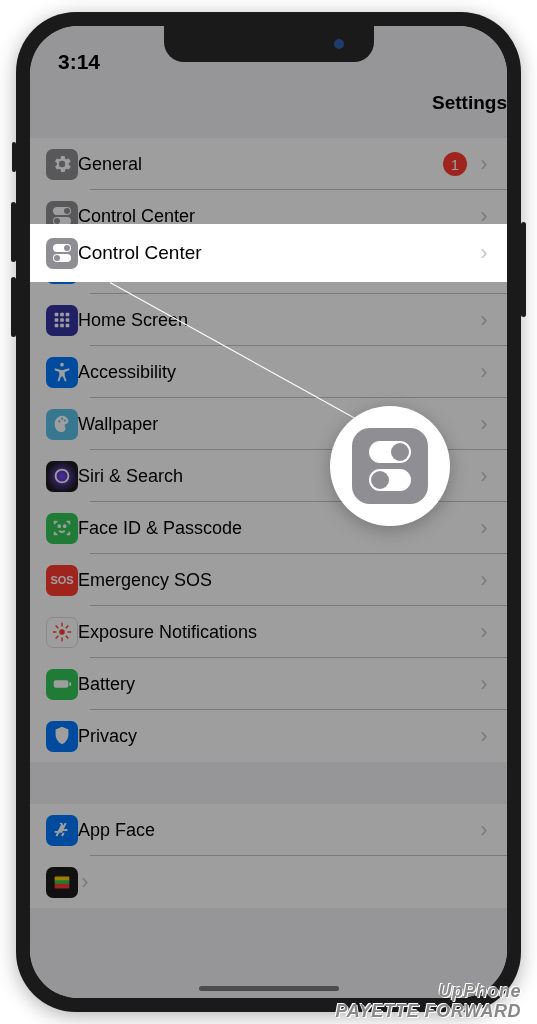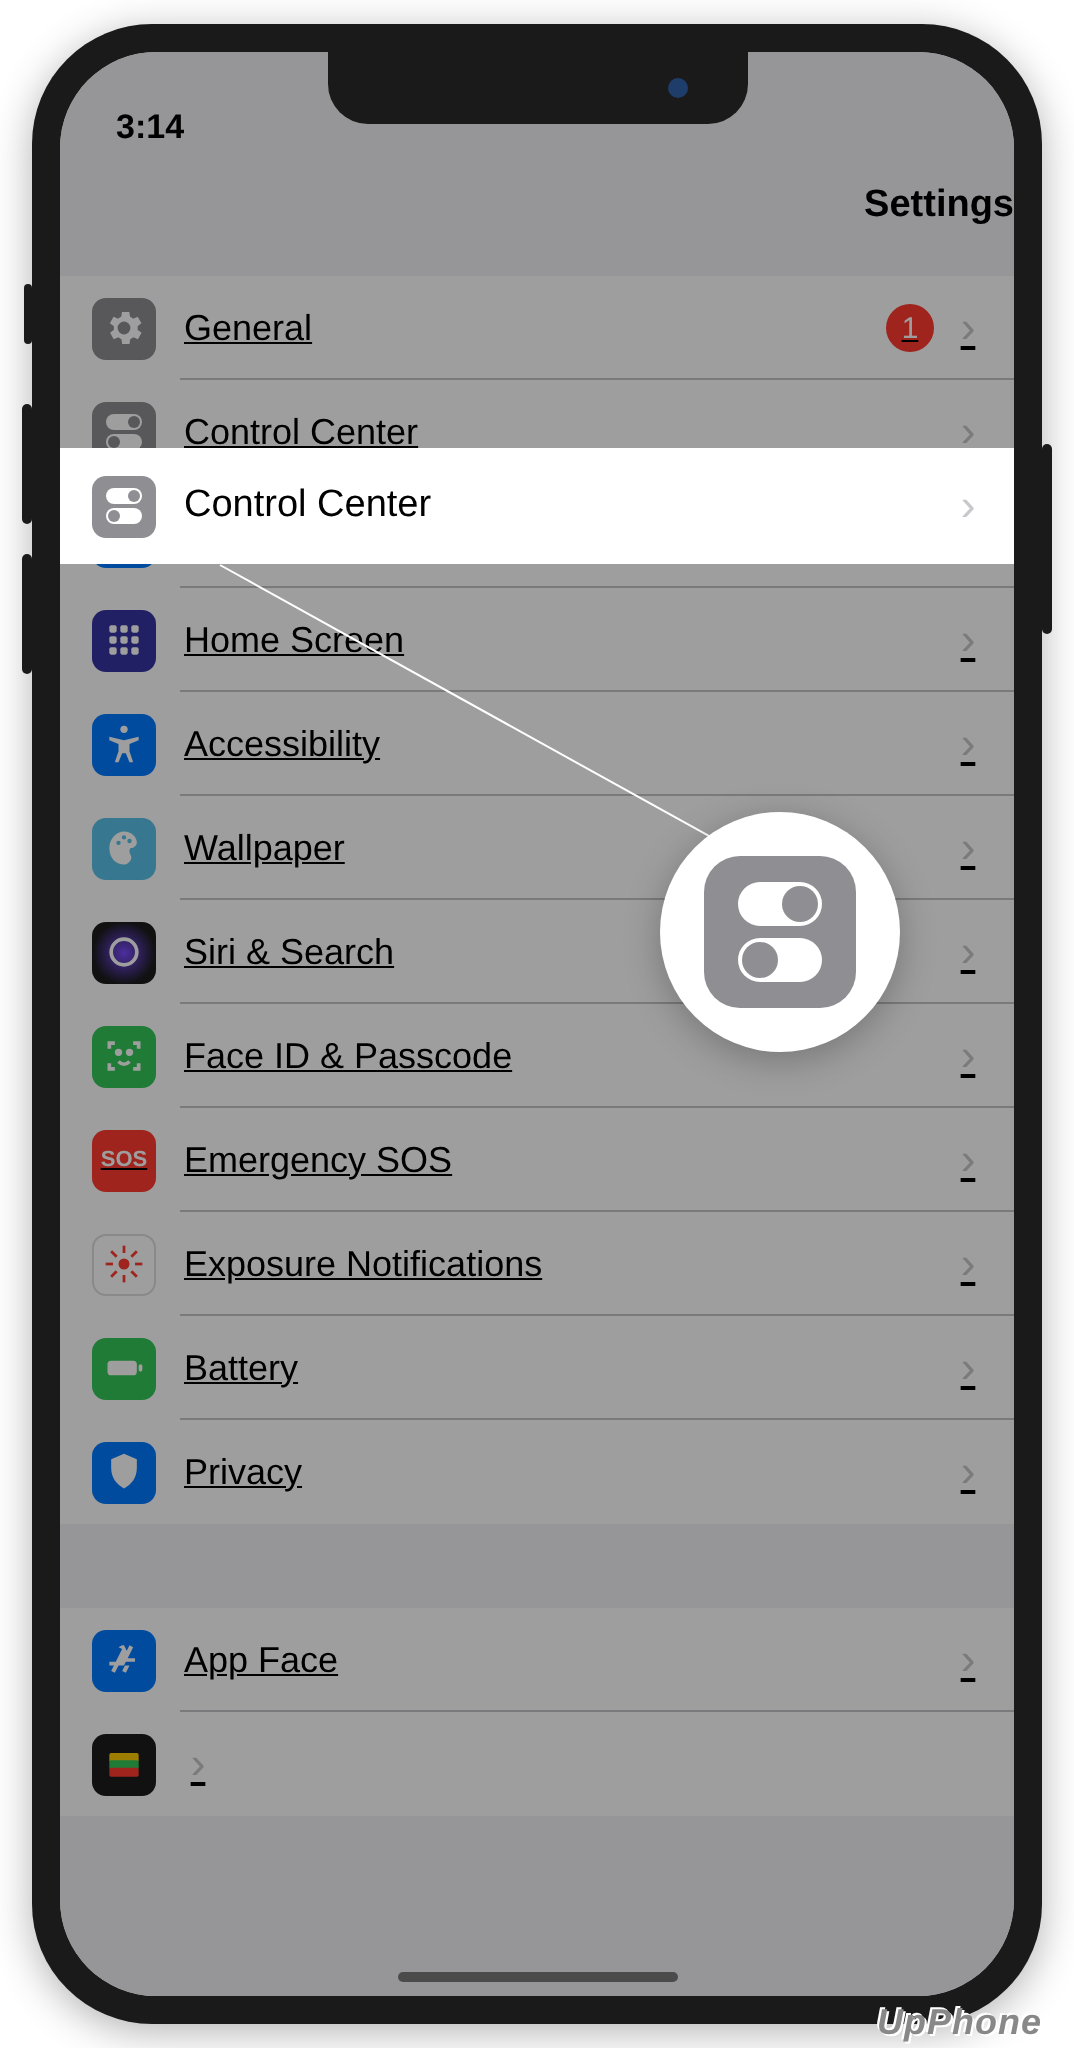--- a/index.html
+++ b/index.html
@@ -51,54 +51,52 @@
     justify-content:flex-end;
     padding-right:30px;
   }
   .notch .cam { width:10px; height:10px; border-radius:50%; background:#1f3d6b; }
 
   .statusbar {
     height: 50px;
     display: flex;
     align-items: flex-end;
     padding: 0 28px 2px 28px;
-    font-size: 17px;
+    font-size: 21px;
     font-weight: 600;
     color:#000;
   }
   .title {
     text-align: right;
     font-size: 19px;
     font-weight: 700;
     padding: 16px 0 12px;
     color:#000;
   }
   .list { background:#fff; margin-top: 12px; }
   .row {
     display: flex;
     align-items: center;
     height: 52px;
     padding: 0 16px;
     background:#fff;
     position: relative;
-    text-decoration: underline;
   }
   .row::after {
     content:"";
     position:absolute;
     left:60px; right:0; bottom:0;
     height:1px;
     background:#c6c6c8;
   }
   .row:last-child::after { display:none; }
   .icon {
     width: 32px;
     height: 31px;
     border-radius: 7px;
-    margin-right: 14px;
     display:flex;
     align-items:center;
     justify-content:center;
     font-size:16px;
     color:#fff;
     font-weight:700;
     flex-shrink:0;
   }
   .row-label { flex:1; font-size:18px; color:#000; }
   .badge {
@@ -413,13 +411,14 @@
         <div class="tgl off"></div>
       </div>
     </div>
 
     <div class="home-indicator"></div>
   </div>
 </div>
 
 <div class="wm">
   <div>UpPhone</div>
+  <div>PAYETTE FORWARD</div>
 </div>
 
 </body></html>

